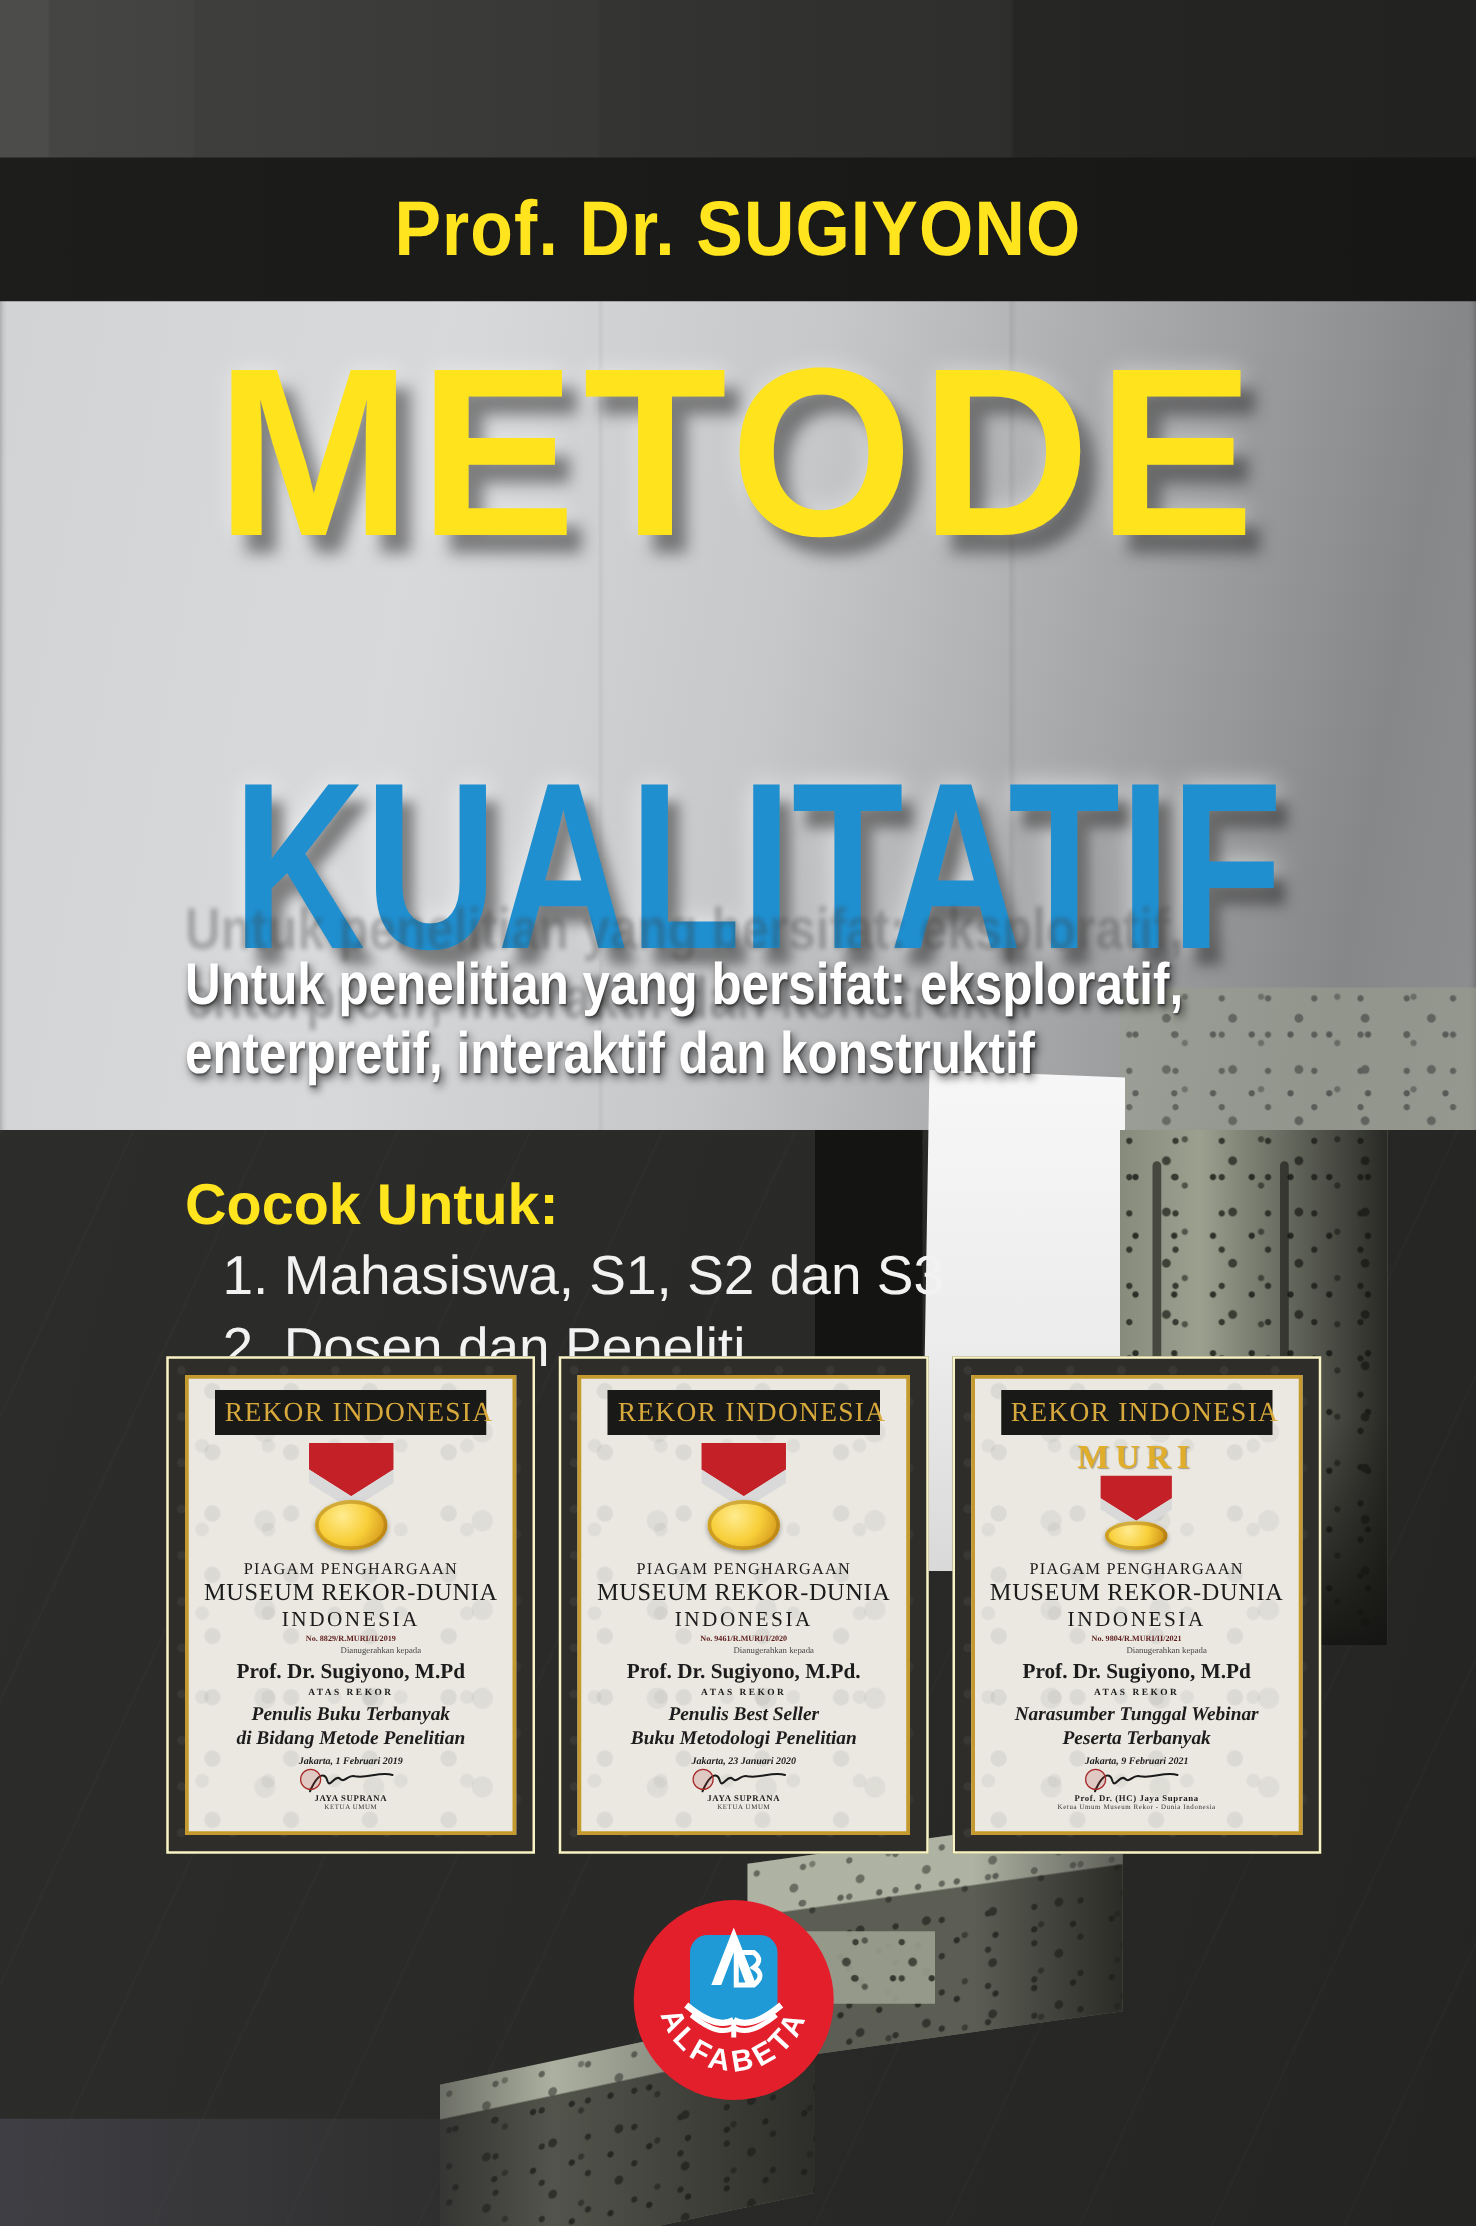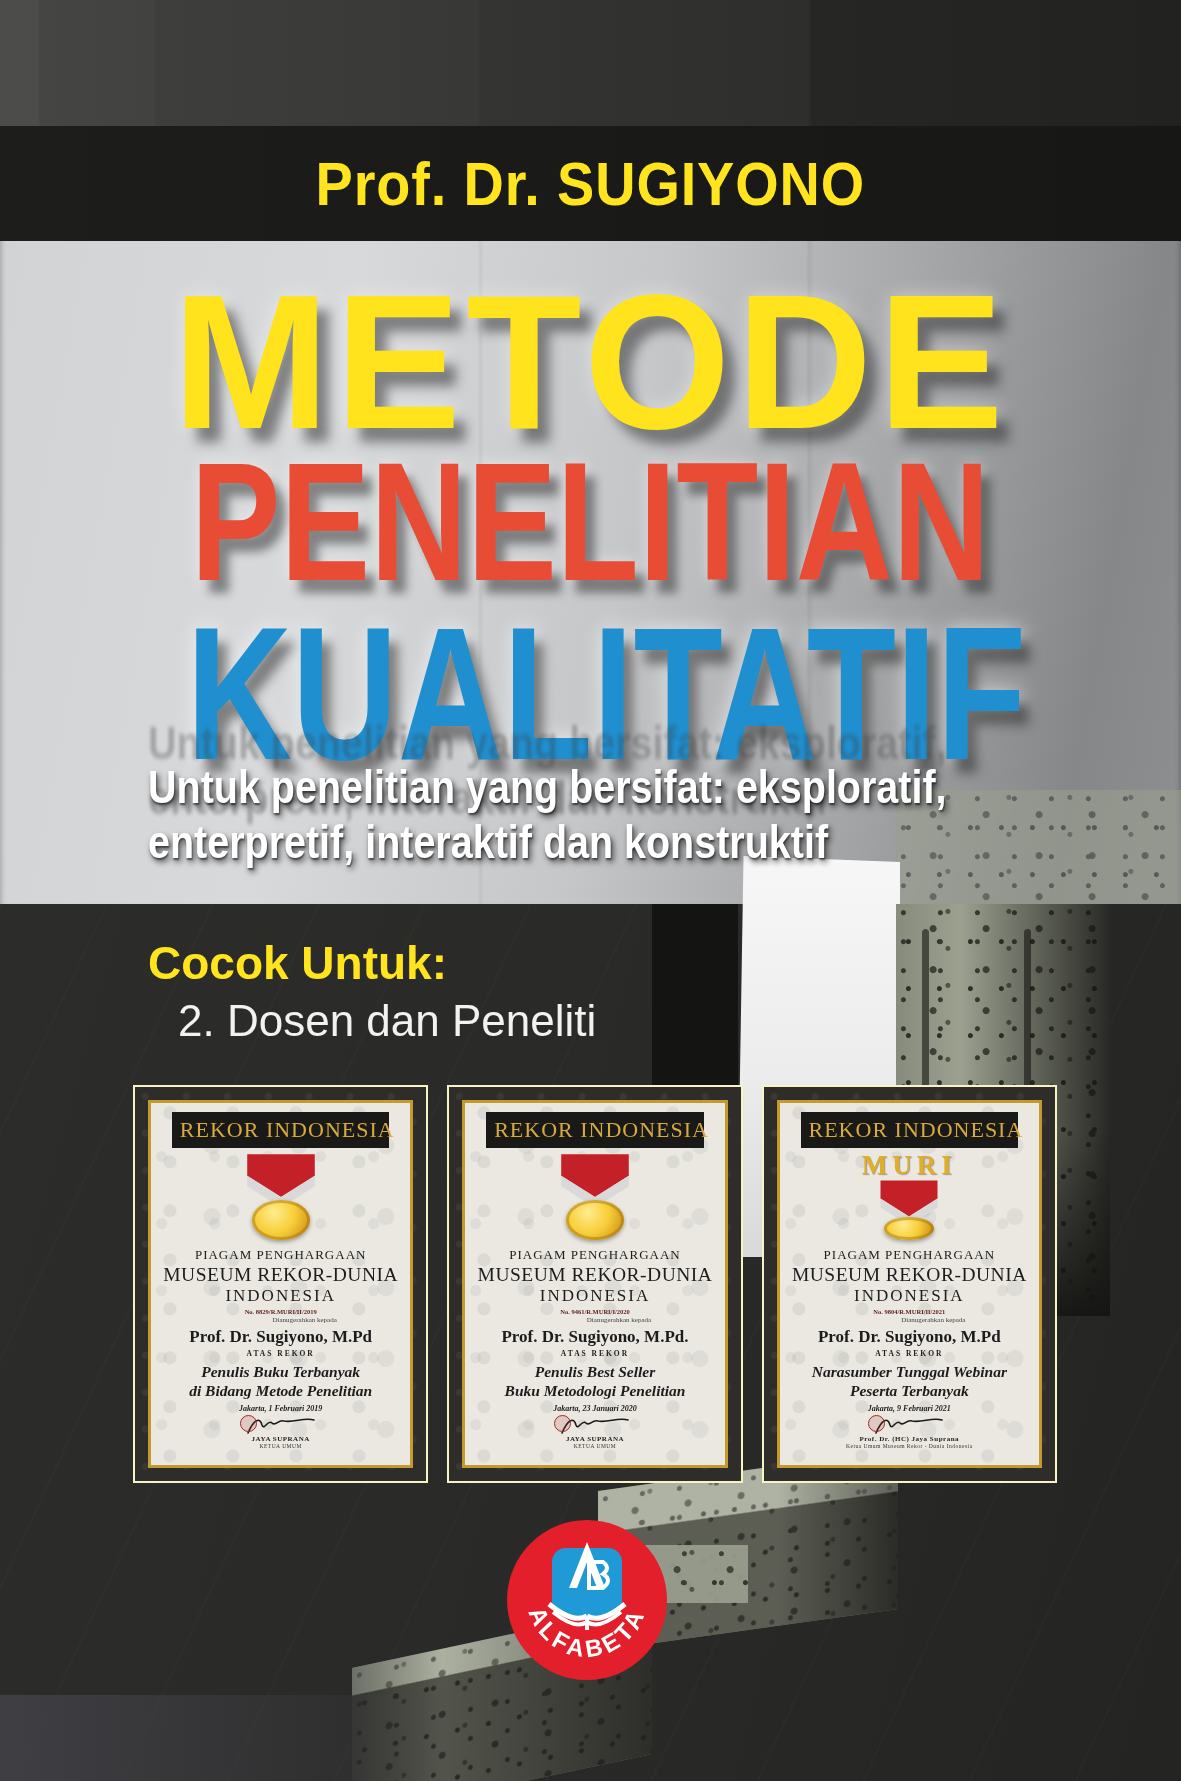--- a/index.html
+++ b/index.html
@@ -174,38 +174,36 @@
   <div class="step2 speckle"></div>
   <div class="floor-sheen"></div>
 
   <div class="author-band">
     <span class="txt">Prof. Dr. SUGIYONO</span>
   </div>
 
   <div class="title t-metode">
     <span class="t">METODE</span>
   </div>
-  <div class="title t-penelitian">
-    <span class="t">PENELITIAN</span>
-  </div>
   <div class="title t-kualitatif">
     <span class="t">KUALITATIF</span>
   </div>
 
   <div class="subtitle-ghost">
     <div>Untuk penelitian yang bersifat: eksploratif,</div>
     <div>enterpretif, interaktif dan konstruktif</div>
   </div>
   <div class="subtitle">
     <div>Untuk penelitian yang bersifat: eksploratif,</div>
     <div>enterpretif, interaktif dan konstruktif</div>
   </div>
 
   <div class="audience">
     <div class="aud-head">Cocok Untuk:</div>
+    <div class="aud-item">1. Mahasiswa, S1, S2 dan S3</div>
     <div class="aud-item">2. Dosen dan Peneliti</div>
   </div>
 
   <div class="cert-row">
 
     <div class="cert">
       <div class="cert-frame">
         <div class="c-band">REKOR INDONESIA</div>
         <div class="c-ribbon">
           <svg width="80" height="58" viewBox="0 0 90 64">

